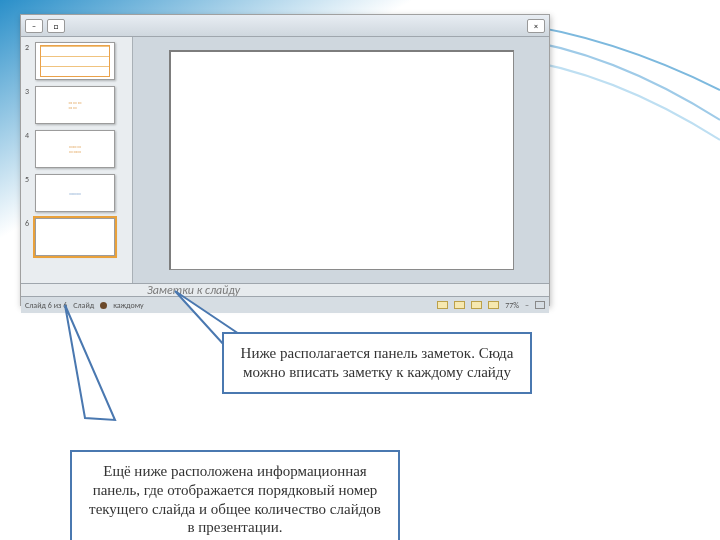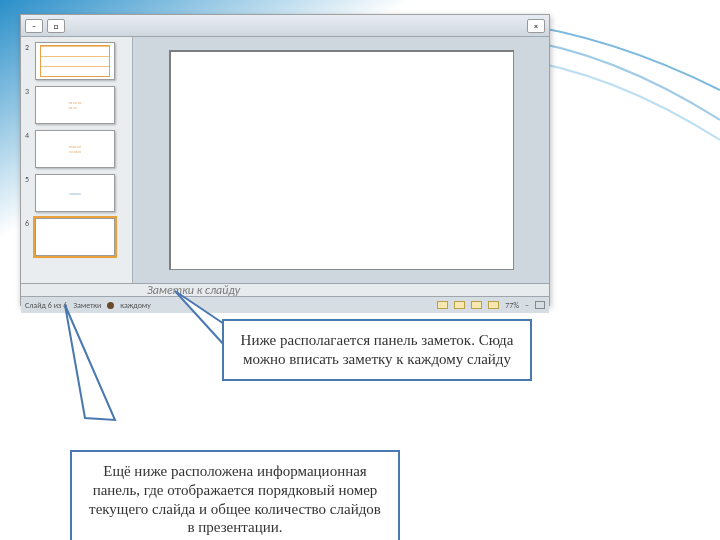--- a/index.html
+++ b/index.html
@@ -28,21 +28,21 @@
   
   .notes-bar { height: 14px; border-top: 1px solid #9fa6ad; border-bottom: 1px solid #9fa6ad; font-size: 12px; color: #7b7b7b; padding-left: 126px; display: flex; align-items: center; background: #e7ebee; font-style: italic; }
   
   .status-bar { height: 10px; display: flex; align-items: center; font-size: 8px; color: #555; background: #d6dde3; padding: 8px 4px; gap: 6px; }
   .status-bar .lang-ico { width: 7px; height: 7px; border-radius: 50%; background: #6b492a; display: inline-block; }
   .status-bar .s-spacer { flex: 1; }
   .status-bar .view-btn { width: 11px; height: 8px; border: 1px solid #bba04a; background: #f6e8b0; }
   .status-bar .zoom { font-size: 8px; }
   
   .callout { position: absolute; border: 2px solid #4a78b0; background: #fff; font-family: 'Times New Roman', serif; color: #333; padding: 10px 14px; text-align: center; z-index: 3; }
-  .callout-top { top: 319px; left: 222px; width: 310px; font-size: 15px; line-height: 1.25; }
+  .callout-top { top: 332px; left: 222px; width: 310px; font-size: 15px; line-height: 1.25; }
   .callout-bot { top: 418px; left: 70px; width: 330px; font-size: 15px; line-height: 1.25; margin-top: 32px; }
   
 </style>
 </head>
 <body>
 
 <svg class="wave" viewBox="0 0 720 540">
   <path d="M300 70 Q500 -20 720 120" stroke="#9fcbe8" stroke-width="2" fill="none"></path>
   <path d="M300 90 Q500 0 720 140" stroke="#bedff2" stroke-width="2" fill="none"></path>
   <path d="M260 50 Q480 -30 720 90" stroke="#7db9de" stroke-width="2" fill="none"></path>
@@ -90,21 +90,21 @@
         <div class="thumb"></div>
       </div>
     </div>
     <div class="slide-area">
       <div class="slide"></div>
     </div>
   </div>
   <div class="notes-bar">Заметки к слайду</div>
   <div class="status-bar">
     <span>Слайд 6 из 6</span>
-    <span>Заметки</span>
+    <span>Слайд</span>
     <span class="lang-ico"></span>
     <span>каждому</span>
     <span class="s-spacer"></span>
     <span class="view-btn"></span>
     <span class="view-btn"></span>
     <span class="view-btn"></span>
     <span class="view-btn"></span>
     <span class="zoom">77%</span>
     <span>–</span>
     <span style="width:10px;height:8px;border:1px solid #888"></span>

